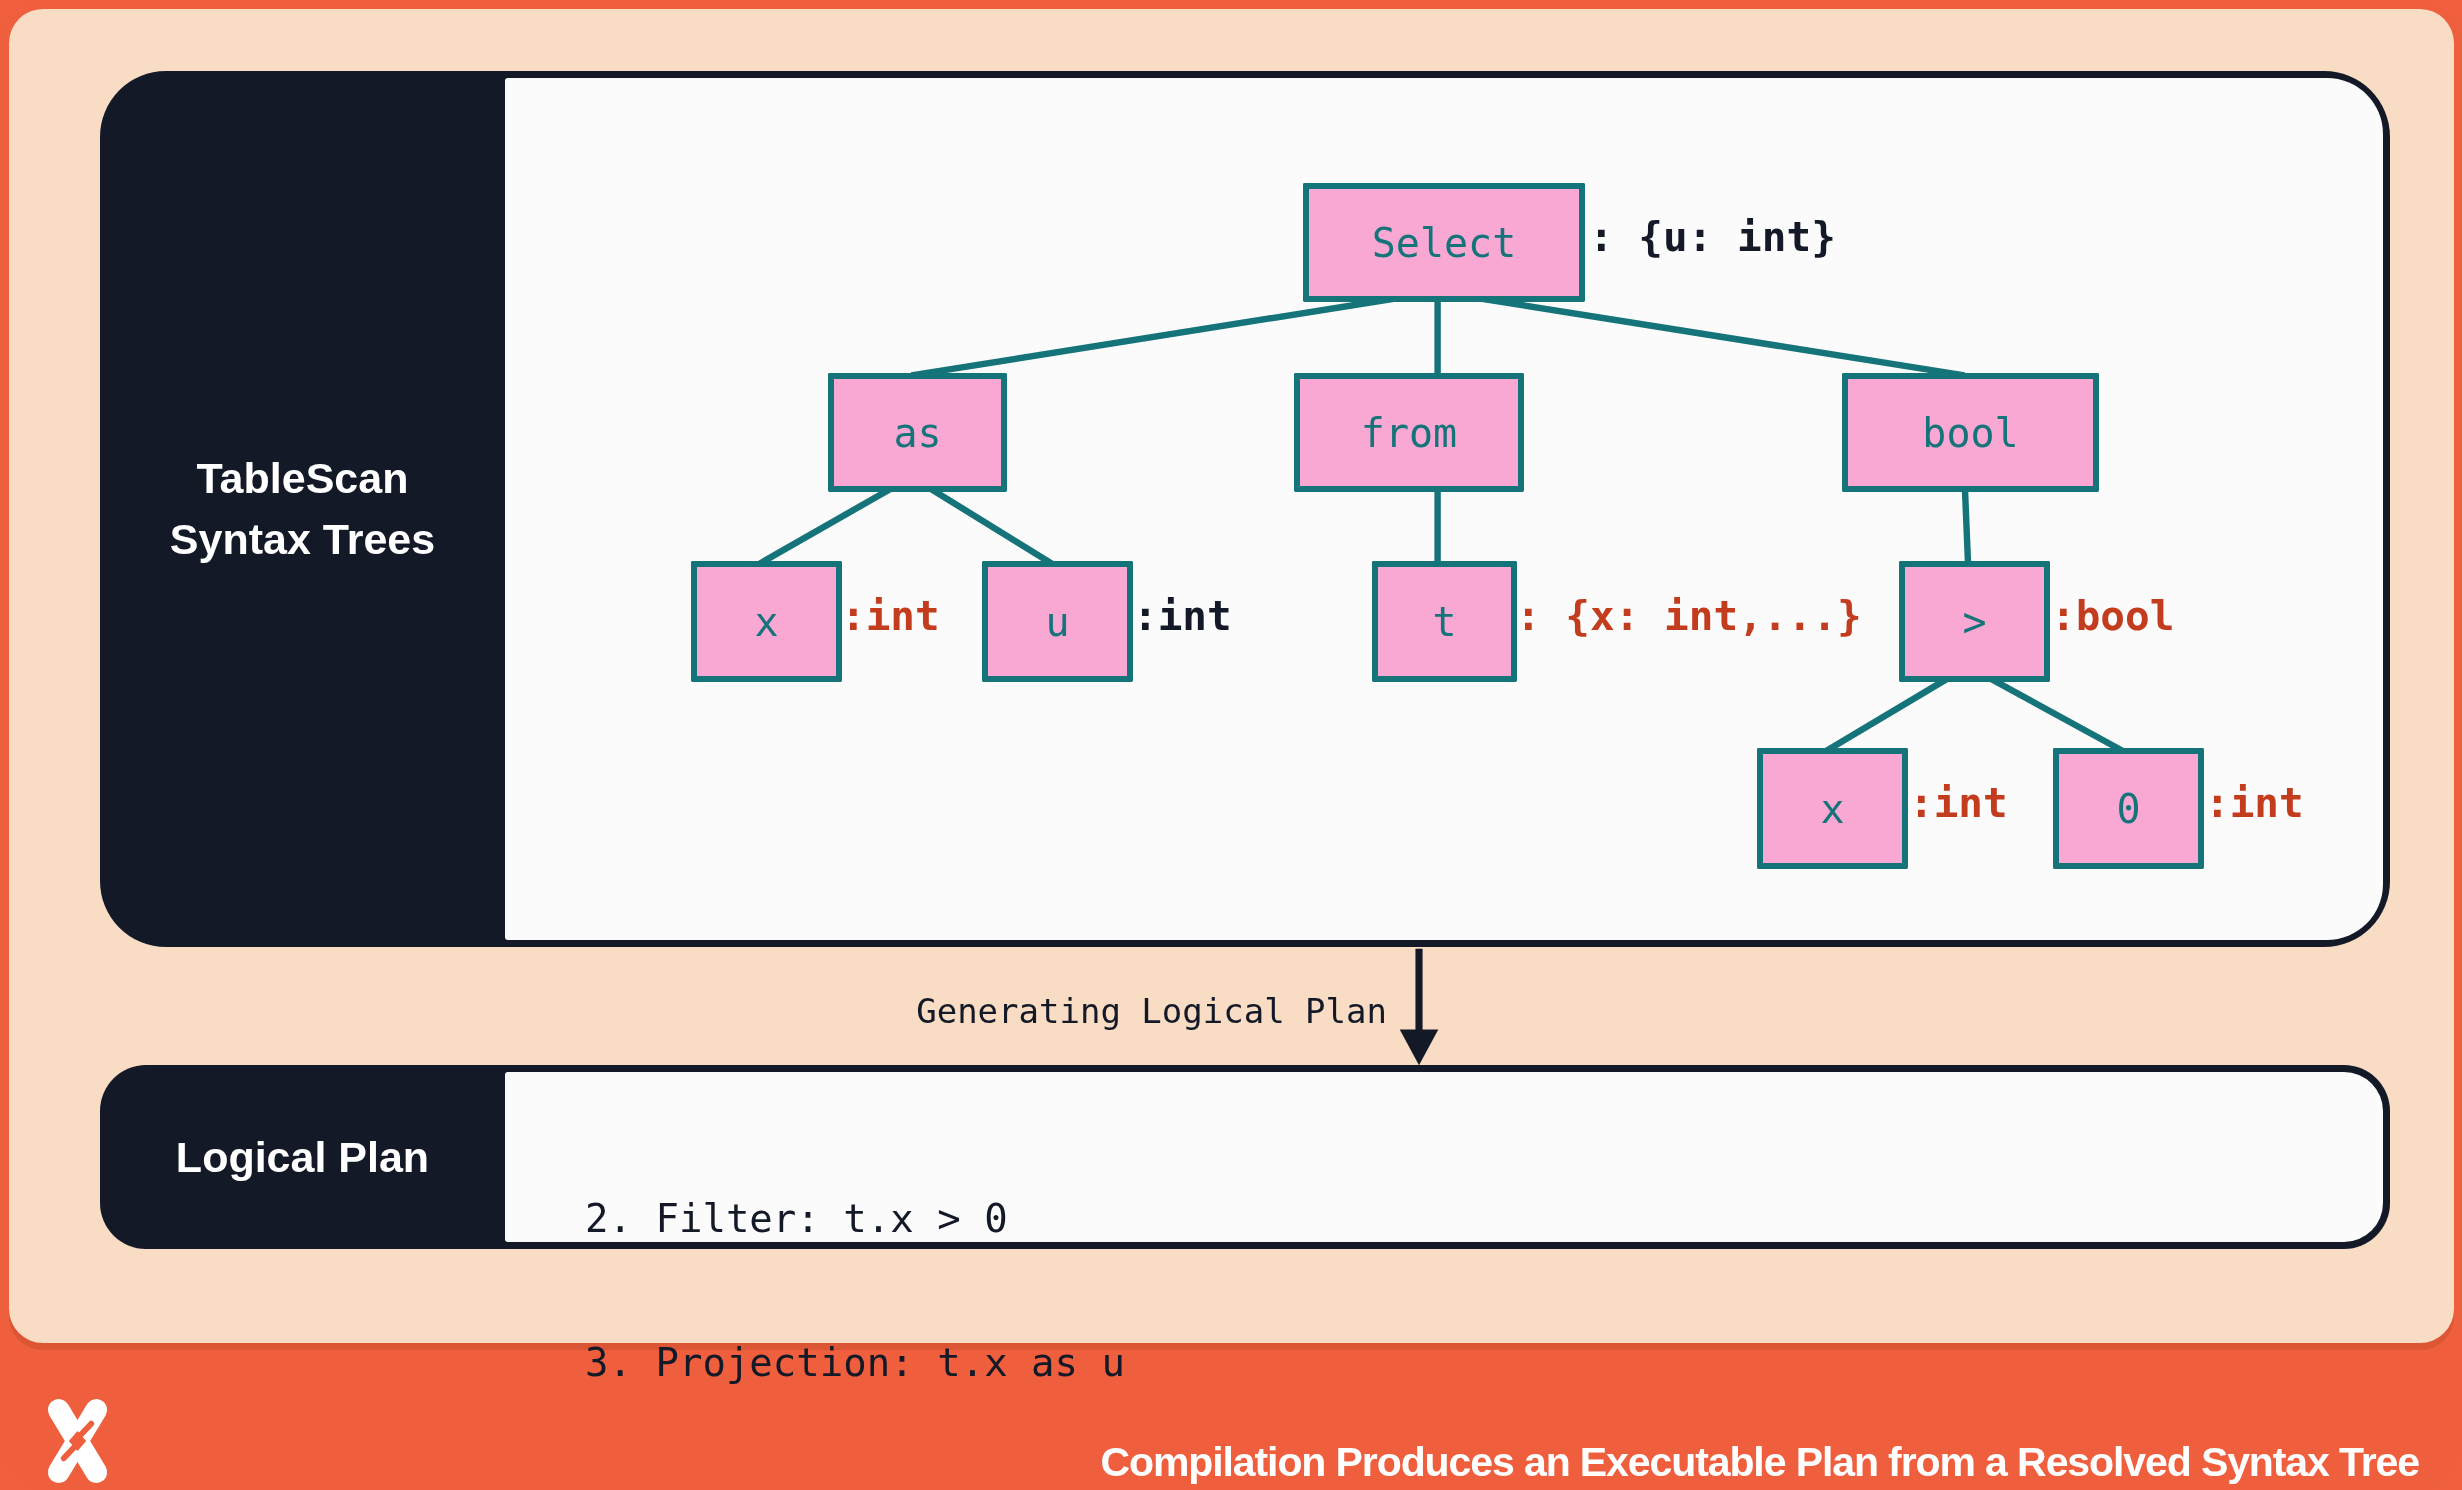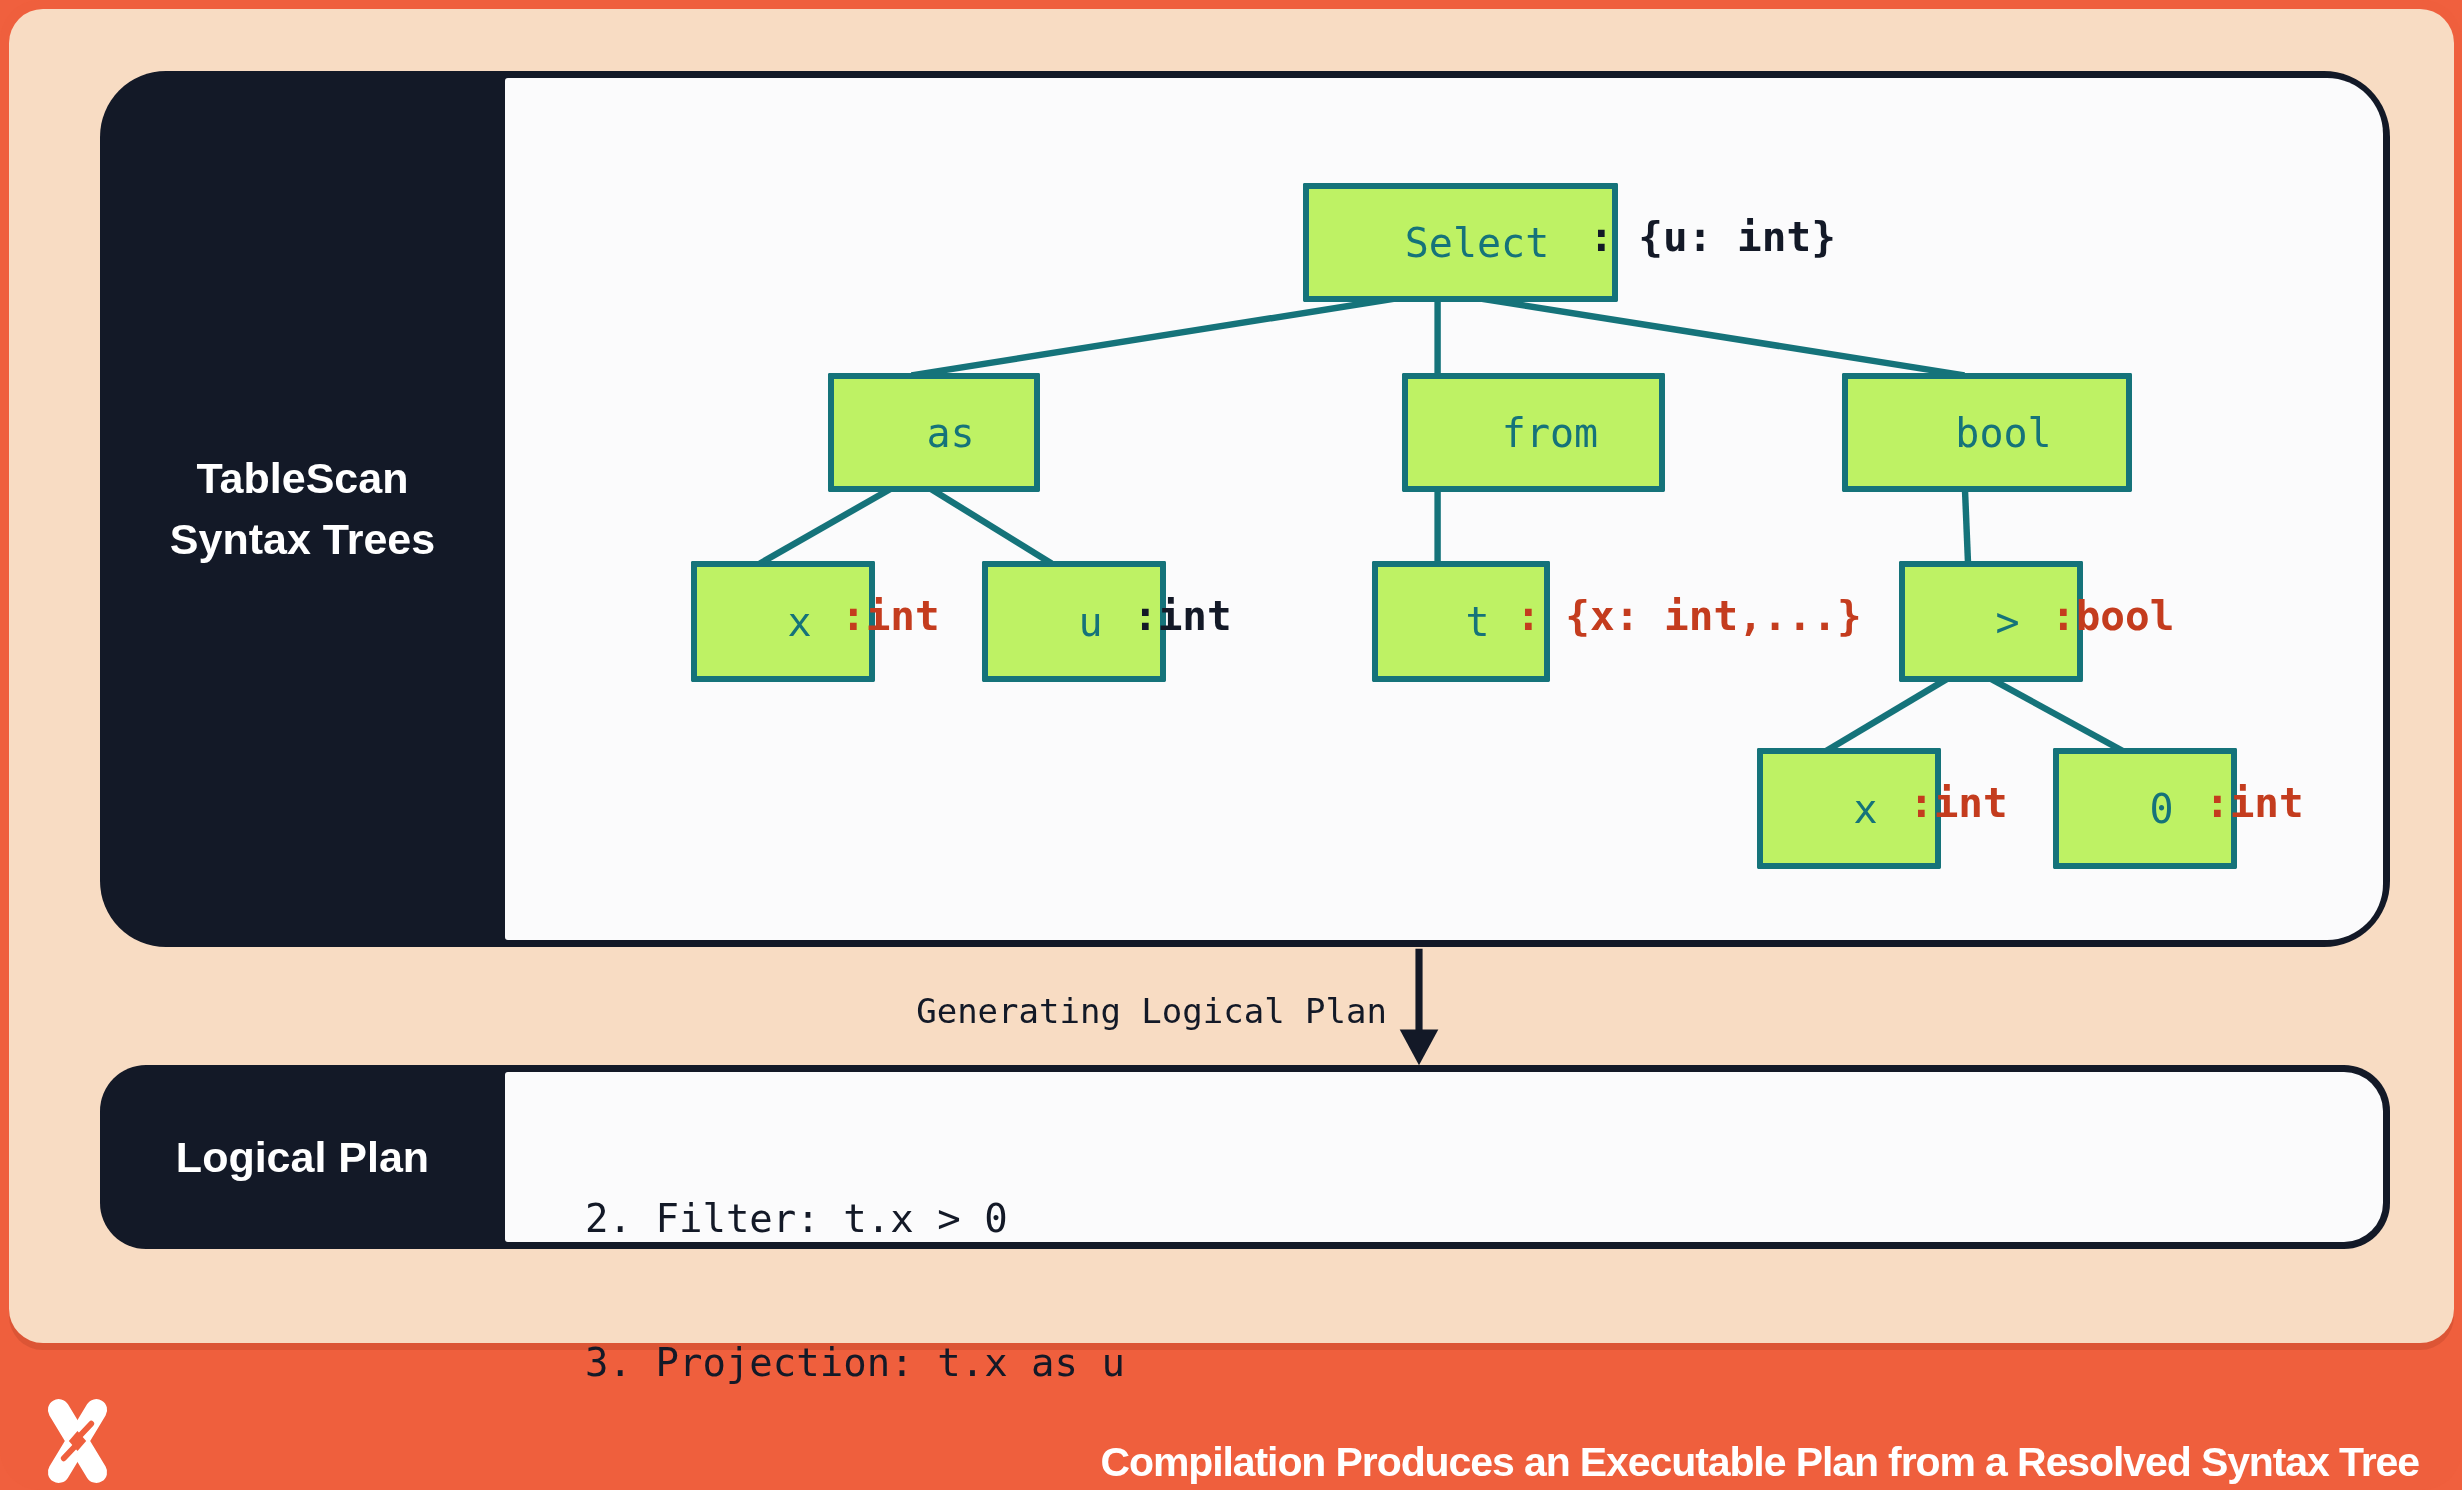--- a/index.html
+++ b/index.html
@@ -11,21 +11,21 @@
   .panel-top{left:100px;top:71px;width:2290px;height:876px;border-radius:66px;}
   .panel-bottom{left:100px;top:1065px;width:2290px;height:184px;border-radius:46px;}
   .panel-content{position:absolute;left:405px;top:7.1px;right:7.1px;bottom:7.1px;background:#fbfbfc;}
   .panel-top .panel-content{border-radius:2.9px 56px 56px 2.9px;}
   .panel-bottom .panel-content{border-radius:2.9px 39px 39px 2.9px;}
   .sidebar{position:absolute;left:0;top:0;width:405px;height:100%;display:flex;flex-direction:column;
         align-items:center;justify-content:center;color:#ffffff;text-align:center;
         font-family:"Liberation Sans",sans-serif;font-weight:bold;font-size:43px;line-height:61px;}
   .svg-layer{position:absolute;inset:0;width:2462px;height:1490px;z-index:3;pointer-events:none;}
   .node{position:absolute;z-index:4;display:flex;align-items:center;justify-content:center;
-        background:#bef264;border:6.4px solid #15737a;border-radius:1.4px;color:#15737a;font-size:40px;padding-left:33px;}
+        background:#f9a8d4;border:6.4px solid #15737a;border-radius:1.4px;color:#15737a;font-size:40px;}
   .ann{position:absolute;z-index:4;display:flex;align-items:center;font-weight:bold;font-size:41px;white-space:pre;}
   .ann.navy{color:#131927;}
   .ann.red{color:#c43c1e;}
   .transition-label{position:absolute;right:1075px;top:991px;z-index:4;color:#131927;font-size:34px;}
   .plan-lines{position:absolute;left:585px;top:1099px;z-index:4;color:#131927;font-size:39px;line-height:48px;white-space:pre;}
   .footer{position:absolute;left:0;top:1358px;width:2462px;height:188px;z-index:5;border-radius:12px;}
   .footer-title{position:absolute;right:43px;top:0;height:100%;display:flex;align-items:center;padding-top:10px;
         color:#ffffff;font-family:"Liberation Sans",sans-serif;font-weight:bold;font-size:41px;letter-spacing:-1.1px;}
   .logo{position:absolute;left:41px;top:36px;width:73px;height:94px;}
 </style>
@@ -64,21 +64,21 @@
       <line x1="2753" y1="932" x2="2969" y2="1050"></line>
     </g>
     <g stroke="#131927" fill="#131927">
       <line x1="1985" y1="1327" x2="1985" y2="1448" stroke-width="10"></line>
       <polygon points="1958,1440 2012,1440 1985,1490" stroke="none"></polygon>
     </g>
   </svg>
 
   <div class="node" style="left:1303px;top:183px;width:270px;height:107px">Select</div>
   <div class="node" style="left:828px;top:373px;width:167px;height:107px">as</div>
-  <div class="node" style="left:1402px;top:373px;width:218px;height:107px">from</div>
+  <div class="node" style="left:1294px;top:373px;width:218px;height:107px">from</div>
   <div class="node" style="left:1842px;top:373px;width:245px;height:107px">bool</div>
   <div class="node" style="left:691px;top:561px;width:139px;height:109px">x</div>
   <div class="node" style="left:982px;top:561px;width:139px;height:109px">u</div>
   <div class="node" style="left:1372px;top:561px;width:133px;height:109px">t</div>
   <div class="node" style="left:1899px;top:561px;width:139px;height:109px">&gt;</div>
   <div class="node" style="left:1757px;top:748px;width:139px;height:109px">x</div>
   <div class="node" style="left:2053px;top:748px;width:139px;height:109px">0</div>
 
   <div class="ann navy" style="left:1589px;top:183px;height:107px">: {u: int}</div>
   <div class="ann red" style="left:841px;top:561px;height:109px">:int</div>

